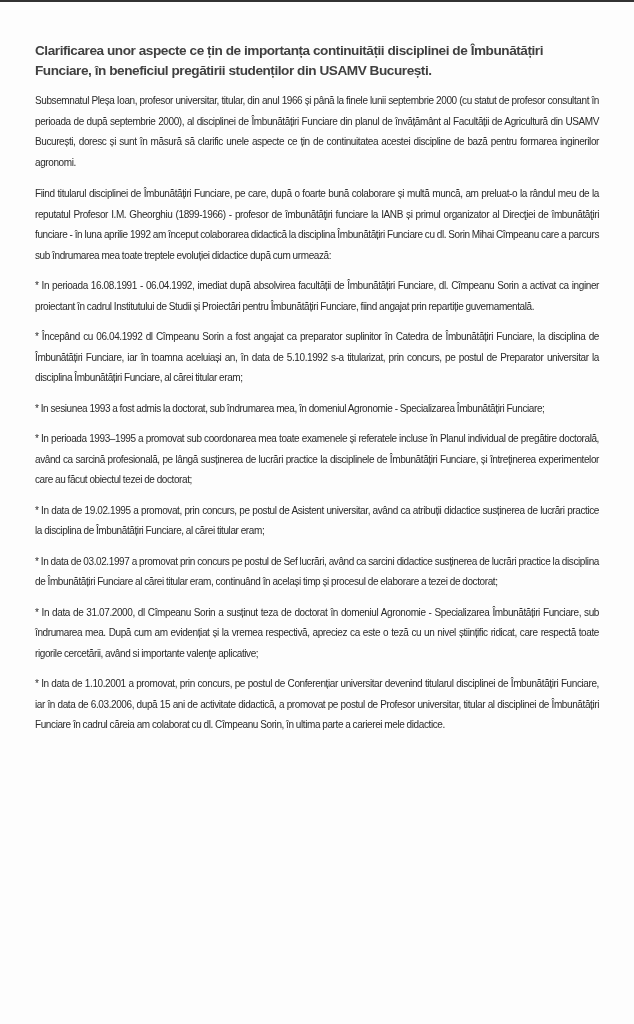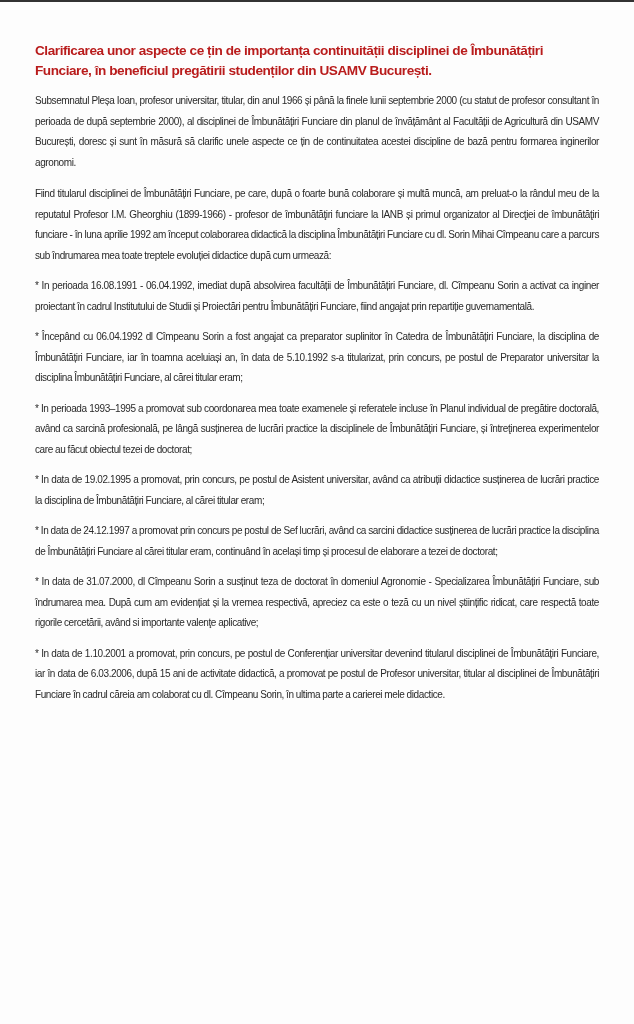--- a/index.html
+++ b/index.html
@@ -27,21 +27,21 @@
       position: absolute;
       left: 35px;
       top: 41px;
       width: 564px;
     }
     .doc-title {
       font-weight: bold;
       font-size: 13.6px;
       line-height: 20px;
       margin: 0 0 10px 0;
-      color: #b91c1c;
+      color: #404040;
       letter-spacing: -0.45px;
     }
     .para {
       font-size: 10px;
       line-height: 20.5px;
       margin: 0 0 10px 0;
       text-align: justify;
       letter-spacing: -0.4px;
       word-spacing: -0.2px;
     }
@@ -54,18 +54,19 @@
 <div class="top-border"></div>
 
 <div class="page">
   <p class="doc-title">Clarificarea unor aspecte ce țin de importanța continuității disciplinei de Îmbunătățiri Funciare, în beneficiul pregătirii studenților din USAMV București.</p>
 
   <p class="para intro">Subsemnatul Pleșa Ioan, profesor universitar, titular, din anul 1966 și până la finele lunii septembrie 2000 (cu statut de profesor consultant în perioada de după septembrie 2000), al disciplinei de Îmbunătățiri Funciare din planul de învățământ al Facultății de Agricultură din USAMV București, doresc și sunt în măsură să clarific unele aspecte ce țin de continuitatea acestei discipline de bază pentru formarea inginerilor agronomi.</p>
   <p class="para">Fiind titularul disciplinei de Îmbunătățiri Funciare, pe care, după o foarte bună colaborare și multă muncă, am preluat-o la rândul meu de la reputatul Profesor I.M. Gheorghiu (1899-1966) - profesor de îmbunătăţiri funciare la IANB și primul organizator al Direcţiei de îmbunătăţiri funciare - în luna aprilie 1992 am început colaborarea didactică la disciplina Îmbunătățiri Funciare cu dl. Sorin Mihai Cîmpeanu care a parcurs sub îndrumarea mea toate treptele evoluției didactice după cum urmează:</p>
 
   <p class="para item">* In perioada 16.08.1991 - 06.04.1992, imediat după absolvirea facultății de Îmbunătățiri Funciare, dl. Cîmpeanu Sorin a activat ca inginer proiectant în cadrul Institutului de Studii și Proiectări pentru Îmbunătățiri Funciare, fiind angajat prin repartiție guvernamentală.</p>
   <p class="para item">* Începând cu 06.04.1992 dl Cîmpeanu Sorin a fost angajat ca preparator suplinitor în Catedra de Îmbunătățiri Funciare, la disciplina de Îmbunătățiri Funciare, iar în toamna aceluiași an, în data de 5.10.1992 s-a titularizat, prin concurs, pe postul de Preparator universitar la disciplina Îmbunătățiri Funciare, al cărei titular eram;</p>
+  <p class="para item">* In sesiunea 1993 a fost admis la doctorat, sub îndrumarea mea, în domeniul Agronomie - Specializarea Îmbunătățiri Funciare;</p>
   <p class="para item">* In perioada 1993–1995 a promovat sub coordonarea mea toate examenele și referatele incluse în Planul individual de pregătire doctorală, având ca sarcină profesională, pe lângă susținerea de lucrări practice la disciplinele de Îmbunătățiri Funciare, și întreţinerea experimentelor care au făcut obiectul tezei de doctorat;</p>
   <p class="para item">* In data de 19.02.1995 a promovat, prin concurs, pe postul de Asistent universitar, având ca atribuții didactice susținerea de lucrări practice la disciplina de Îmbunătățiri Funciare, al cărei titular eram;</p>
-  <p class="para item">* In data de 24.12.1997 a promovat prin concurs pe postul de Sef lucrări, având ca sarcini didactice susținerea de lucrări practice la disciplina de Îmbunătățiri Funciare al cărei titular eram, continuând în același timp și procesul de elaborare a tezei de doctorat;</p>
+  <p class="para item">* In data de 03.02.1997 a promovat prin concurs pe postul de Sef lucrări, având ca sarcini didactice susținerea de lucrări practice la disciplina de Îmbunătățiri Funciare al cărei titular eram, continuând în același timp și procesul de elaborare a tezei de doctorat;</p>
   <p class="para item">* In data de 31.07.2000, dl Cîmpeanu Sorin a susținut teza de doctorat în domeniul Agronomie - Specializarea Îmbunătățiri Funciare, sub îndrumarea mea. După cum am evidențiat și la vremea respectivă, apreciez ca este o teză cu un nivel științific ridicat, care respectă toate rigorile cercetării, având si importante valenţe aplicative;</p>
   <p class="para item">* In data de 1.10.2001 a promovat, prin concurs, pe postul de Conferențiar universitar devenind titularul disciplinei de Îmbunătățiri Funciare, iar în data de 6.03.2006, după 15 ani de activitate didactică, a promovat pe postul de Profesor universitar, titular al disciplinei de Îmbunătățiri Funciare în cadrul căreia am colaborat cu dl. Cîmpeanu Sorin, în ultima parte a carierei mele didactice.</p>
 </div>
 
 </body></html>

